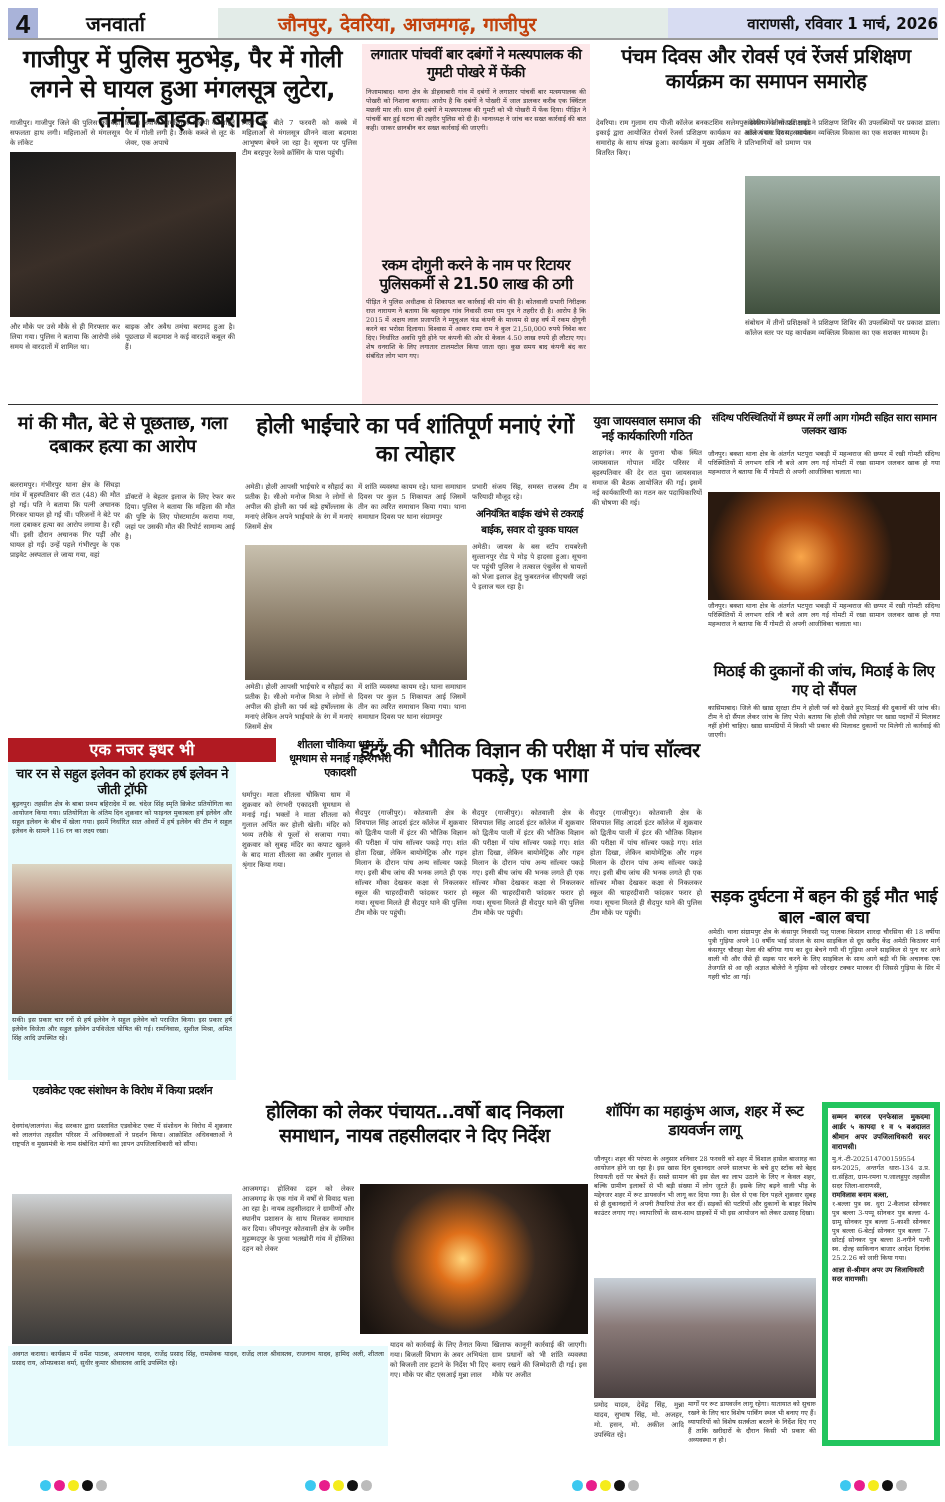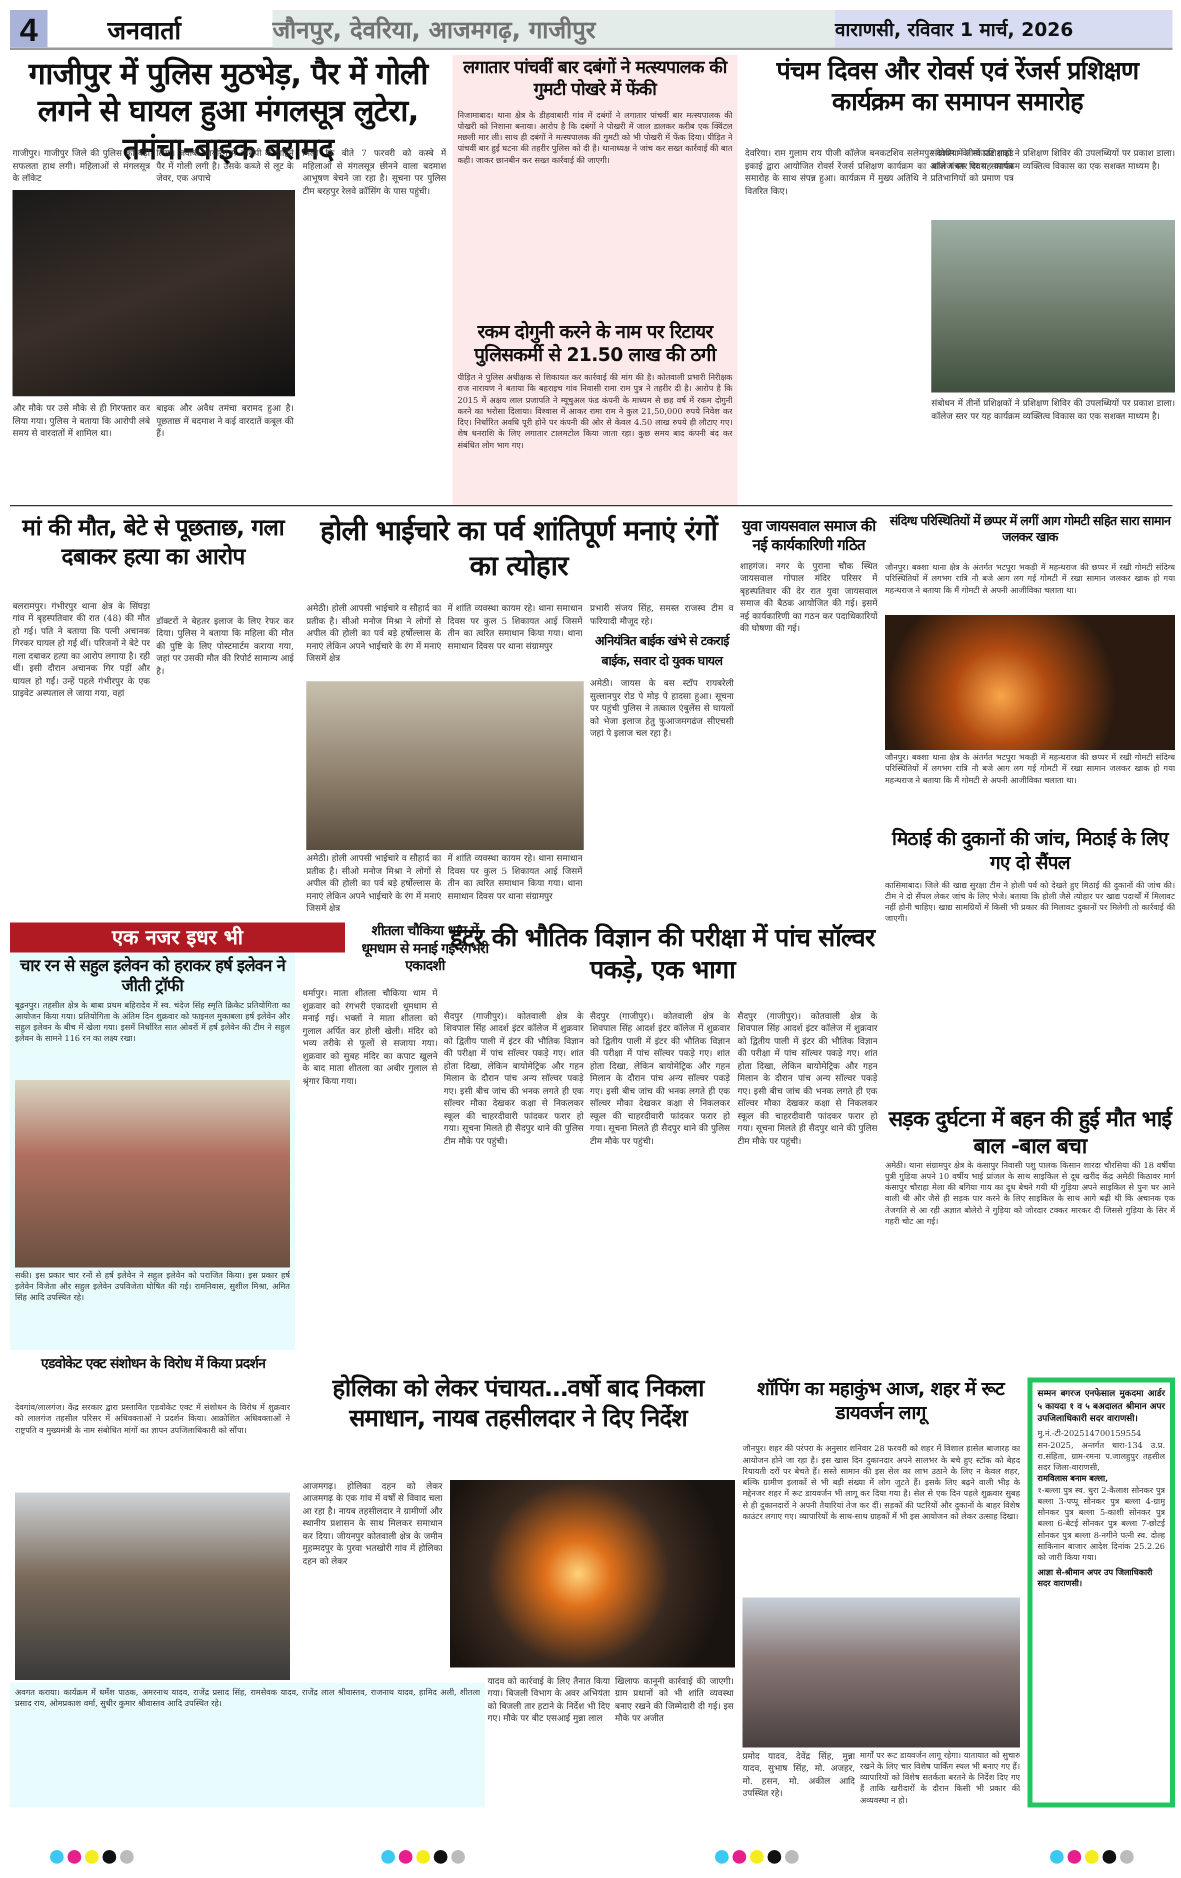--- a/index.html
+++ b/index.html
@@ -1,29 +1,29 @@
 <!DOCTYPE html>
 <html><head>
 <meta charset="utf-8">
 <style>
 *{box-sizing:border-box;margin:0;padding:0}
 body{width:945px;height:1502px;background:#fff;font-family:"DejaVu Sans",sans-serif;color:#111;position:relative;overflow:hidden}
 .abs{position:absolute}
 .masthead{left:8px;top:8px;width:930px;height:32px;display:flex;border-bottom:2px solid #999}
 .pgno{width:30px;background:#a9b3d9;font:bold 26px "Liberation Sans",sans-serif;text-align:center;line-height:32px;color:#111}
 .paper{width:180px;font:bold 20px "DejaVu Sans",sans-serif;line-height:32px;padding-left:48px}
-.region{flex:1;background:#e3ece8;color:#737373;font:bold 19px "DejaVu Sans",sans-serif;line-height:32px;}
-.date{width:270px;background:#d7dcf2;font:bold 15px "DejaVu Sans",sans-serif;line-height:32px;text-align:left}
+.region{flex:1;background:#e3ece8;color:#c2410c;font:bold 19px "DejaVu Sans",sans-serif;line-height:32px;padding-left:60px}
+.date{width:270px;background:#d7dcf2;font:bold 15px "DejaVu Sans",sans-serif;line-height:32px;text-align:right}
 .hl{font-family:"DejaVu Sans",sans-serif;font-weight:bold;text-align:center;line-height:1.25;color:#111;letter-spacing:-0.5px}
 .body{font:7px/10px "DejaVu Serif",serif;color:#333;text-align:justify;overflow:hidden}
 .photo{background:#444;overflow:hidden}
 .pink{background:#fde8ea}
 .cyan{background:#e8fbfd}
 .redbar{background:#b11a22;color:#fff;font:bold 16px "DejaVu Sans",sans-serif;text-align:center;line-height:24px}
-.notice{border:4px solid #22c55e;padding:4px}
+.notice{border:6px solid #22c55e;padding:4px}
 .dots{display:flex;gap:3px}
 .dot{width:11px;height:11px;border-radius:50%}
 .ruler{height:1px;background:#333}
 </style>
 </head>
 <body>
 
 <div class="abs masthead">
   <div class="pgno">4</div>
   <div class="paper">जनवार्ता</div>
@@ -60,21 +60,21 @@
 
 <div class="abs hl" style="left:245px;top:412px;width:340px;font-size:22px;">होली भाईचारे का पर्व शांतिपूर्ण मनाएं रंगों का त्योहार</div>
 <div class="abs body" style="left:245px;top:482px;width:108px;height:60px">अमेठी। होली आपसी भाईचारे व सौहार्द का प्रतीक है। सीओ मनोज मिश्रा ने लोगों से अपील की होली का पर्व बड़े हर्षोल्लास के मनाएं लेकिन अपने भाईचारे के रंग में मनाएं जिसमें क्षेत्र</div>
 <div class="abs body" style="left:358px;top:482px;width:108px;height:60px">में शांति व्यवस्था कायम रहे। थाना समाधान दिवस पर कुल 5 शिकायत आई जिसमें तीन का त्वरित समाधान किया गया। थाना समाधान दिवस पर थाना संग्रामपुर</div>
 <div class="abs body" style="left:472px;top:482px;width:115px;height:20px">प्रभारी संजय सिंह, समस्त राजस्व टीम व फरियादी मौजूद रहे।</div>
 <div class="abs photo" style="left:245px;top:545px;width:222px;height:135px;background:linear-gradient(180deg,#c8c0ae,#8a7c68 60%,#5a4e40)"></div>
 <div class="abs body" style="left:245px;top:682px;width:108px;height:48px">अमेठी। होली आपसी भाईचारे व सौहार्द का प्रतीक है। सीओ मनोज मिश्रा ने लोगों से अपील की होली का पर्व बड़े हर्षोल्लास के मनाएं लेकिन अपने भाईचारे के रंग में मनाएं जिसमें क्षेत्र</div>
 <div class="abs body" style="left:358px;top:682px;width:108px;height:48px">में शांति व्यवस्था कायम रहे। थाना समाधान दिवस पर कुल 5 शिकायत आई जिसमें तीन का त्वरित समाधान किया गया। थाना समाधान दिवस पर थाना संग्रामपुर</div>
 
 <div class="abs hl" style="left:472px;top:506px;width:115px;font-size:10px;line-height:16px">अनियंत्रित बाईक खंभे से टकराई बाईक, सवार दो युवक घायल</div>
-<div class="abs body" style="left:472px;top:542px;width:115px;height:188px">अमेठी। जायस के बस स्टॉप रायबरेली सुल्तानपुर रोड पे मोड़ पे हादसा हुआ। सूचना पर पहुंची पुलिस ने तत्काल एंबुलेंस से घायलों को भेजा इलाज हेतु फुआजमगढंज सीएचसी जहां पे इलाज चल रहा है।</div>
+<div class="abs body" style="left:472px;top:542px;width:115px;height:188px">अमेठी। जायस के बस स्टॉप रायबरेली सुल्तानपुर रोड पे मोड़ पे हादसा हुआ। सूचना पर पहुंची पुलिस ने तत्काल एंबुलेंस से घायलों को भेजा इलाज हेतु फुबरतनंज सीएचसी जहां पे इलाज चल रहा है।</div>
 
 <div class="abs hl" style="left:592px;top:414px;width:110px;font-size:12px;">युवा जायसवाल समाज की नई कार्यकारिणी गठित</div>
 <div class="abs body" style="left:592px;top:448px;width:110px;height:240px">शाहगंज। नगर के पुराना चौक स्थित जायसवाल गोपाल मंदिर परिसर में बृहस्पतिवार की देर रात युवा जायसवाल समाज की बैठक आयोजित की गई। इसमें नई कार्यकारिणी का गठन कर पदाधिकारियों की घोषणा की गई।</div>
 
 <div class="abs hl" style="left:708px;top:412px;width:232px;font-size:10px;">संदिग्ध परिस्थितियों में छप्पर में लगीं आग गोमटी सहित सारा सामान जलकर खाक</div>
 <div class="abs body" style="left:708px;top:450px;width:232px;height:40px;font-size:6.5px;line-height:9px">जौनपुर। बक्शा थाना क्षेत्र के अंतर्गत भटपूरा भकड़ी में महन्थराज की छप्पर में रखी गोमटी संदिग्ध परिस्थितियों में लगभग रात्रि नौ बजे आग लग गई गोमटी में रखा सामान जलकर खाक हो गया महन्थराज ने बताया कि मैं गोमटी से अपनी आजीविका चलाता था।</div>
 <div class="abs photo" style="left:708px;top:492px;width:232px;height:108px;background:radial-gradient(circle at 40% 60%,#f9a64a 0,#b04a10 25%,#2a1a10 60%)"></div>
 <div class="abs body" style="left:708px;top:602px;width:232px;height:60px;font-size:6.5px;line-height:9px">जौनपुर। बक्शा थाना क्षेत्र के अंतर्गत भटपूरा भकड़ी में महन्थराज की छप्पर में रखी गोमटी संदिग्ध परिस्थितियों में लगभग रात्रि नौ बजे आग लग गई गोमटी में रखा सामान जलकर खाक हो गया महन्थराज ने बताया कि मैं गोमटी से अपनी आजीविका चलाता था।</div>
 
 <div class="abs hl" style="left:708px;top:662px;width:232px;font-size:15px;">मिठाई की दुकानों की जांच, मिठाई के लिए गए दो सैंपल</div>

